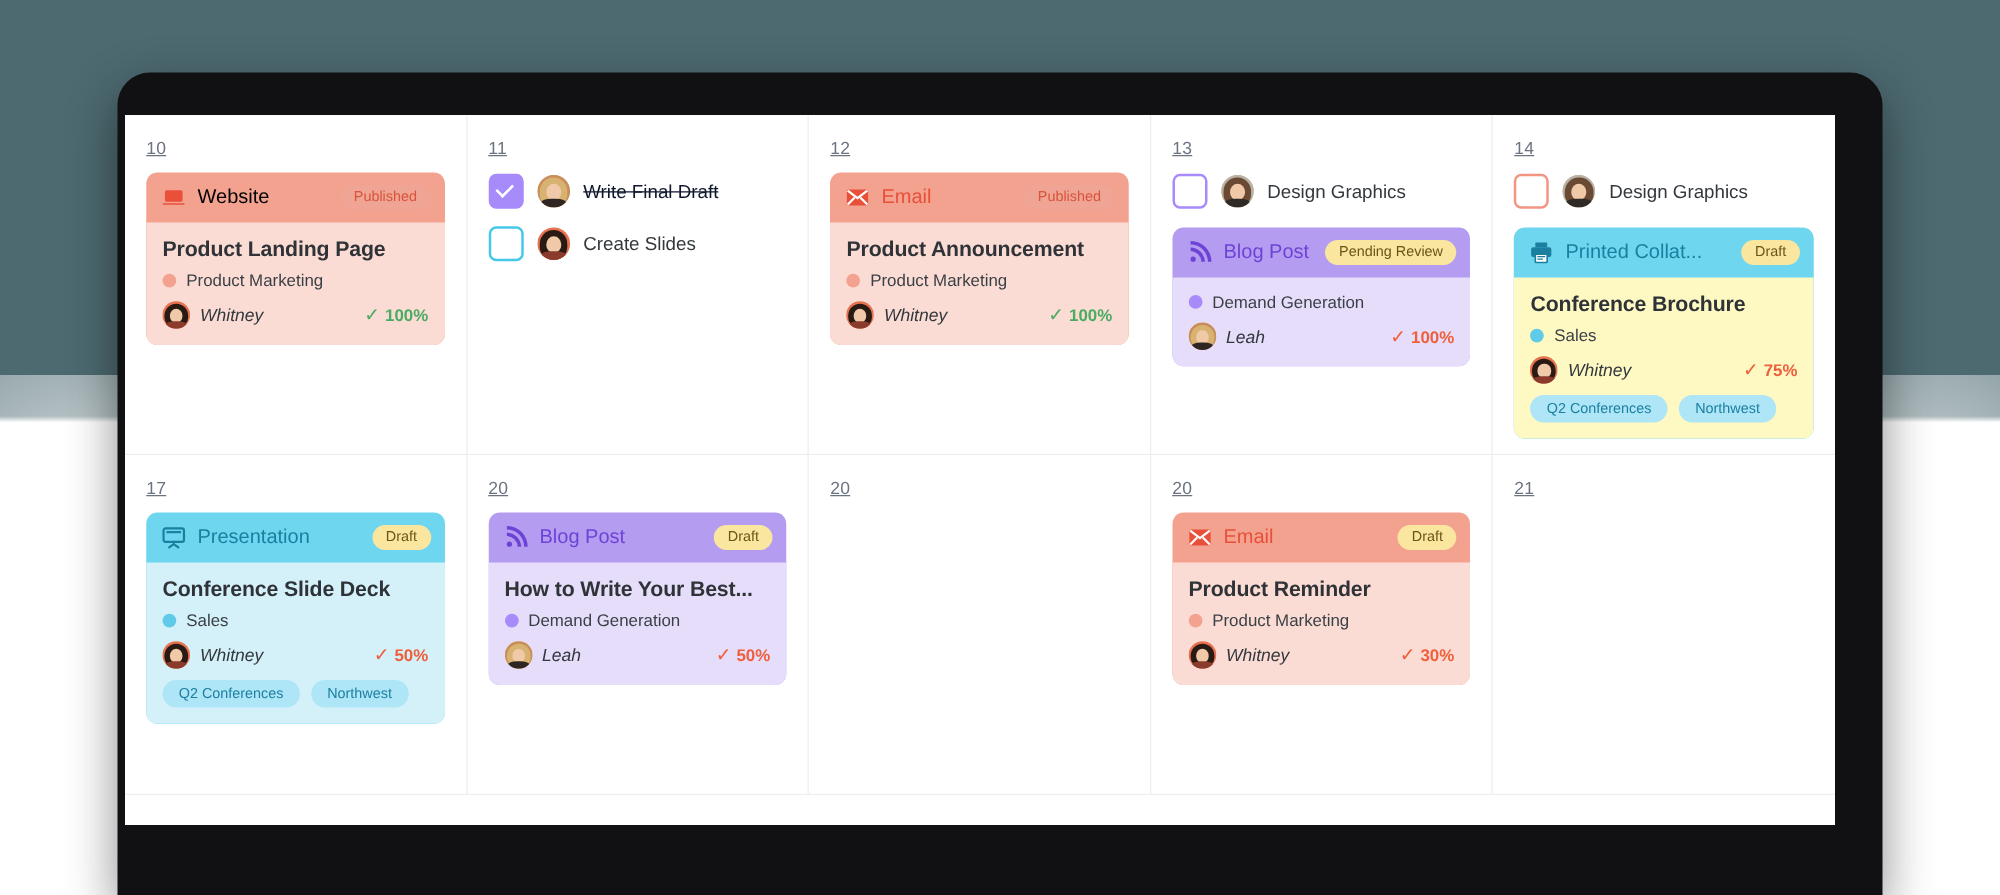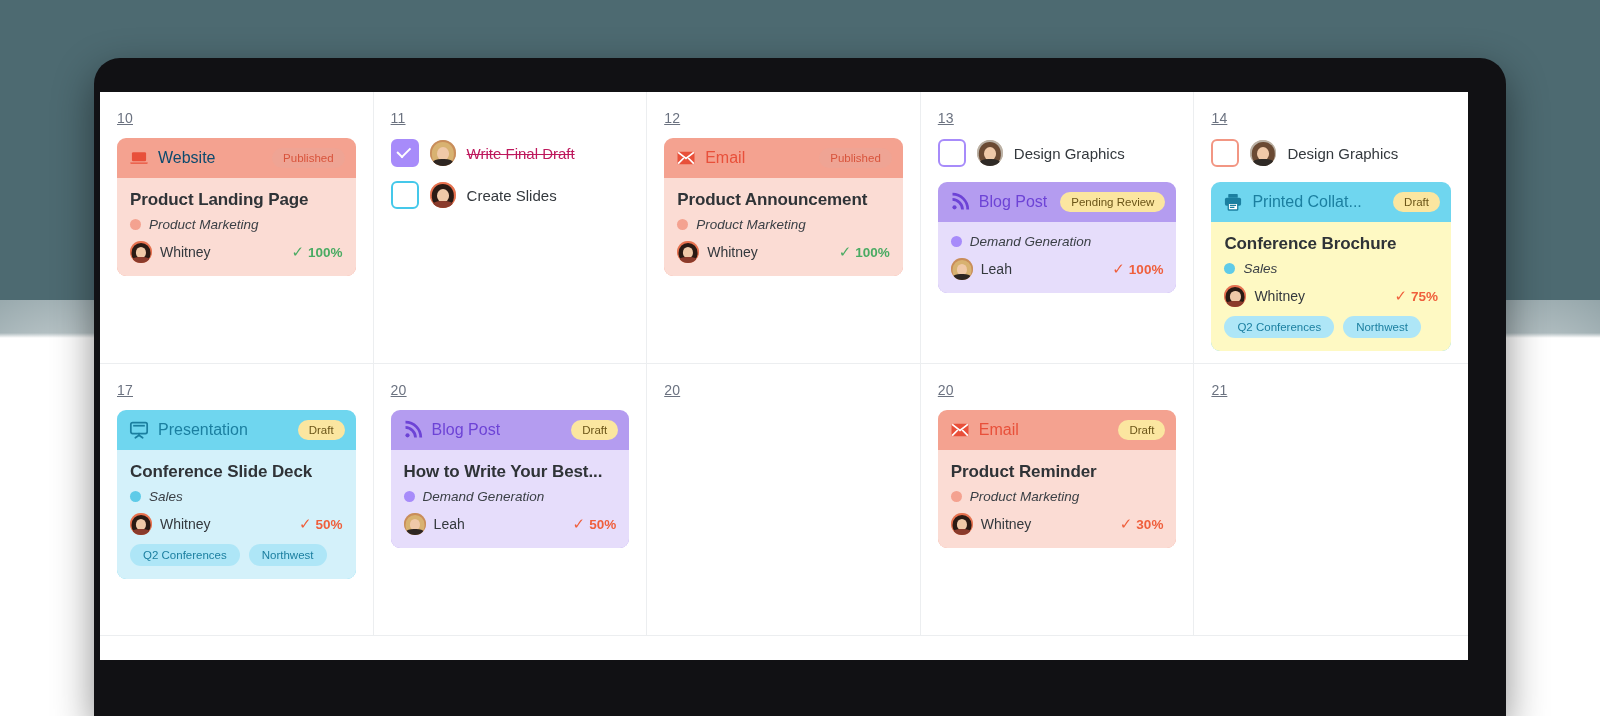--- a/index.html
+++ b/index.html
@@ -129,21 +129,21 @@
     background: #f0c9a8;
   }
   .avatar .a-body {
     position: absolute; left: 50%; bottom: 0;
     width: 78%; height: 28%;
     transform: translateX(-50%);
     border-radius: 42% 42% 0 0;
   }
 
   .task-label { font-size: 15px; color: #33383d; }
-  .task-label.done { color: #be185d; text-decoration: line-through; }
+  .task-label.done { color: #0f172a; text-decoration: line-through; }
 
   
   .card {
     border-radius: 9px;
     overflow: hidden;
     width: 100%;
   }
   .card-header {
     display: flex; align-items: center; justify-content: space-between;
     padding: 9px 11px 9px 12px;
@@ -168,25 +168,25 @@
   .card-title {
     font-size: 17px;
     font-weight: 700;
     color: #2f3337;
     letter-spacing: -.1px;
     margin-bottom: 7px;
     white-space: nowrap; overflow: hidden; text-overflow: ellipsis;
   }
   .campaign-row { display: flex; align-items: center; gap: 8px; margin-bottom: 9px; }
   .campaign-dot { width: 11px; height: 11px; border-radius: 50%; flex: 0 0 auto; }
-  .campaign-name { font-size: 13.5px; color: #3b4046; font-style: italic; }
+  .campaign-name { font-size: 13.5px; color: #3b4046; }
 
   .meta-row { display: flex; align-items: center; justify-content: space-between; }
   .owner { display: flex; align-items: center; gap: 8px; }
-  .owner-name { font-size: 14px; color: #33383d; }
+  .owner-name { font-size: 14px; color: #33383d; font-style: italic; }
   .progress { font-size: 13.5px; font-weight: 600; display: flex; align-items: center; gap: 4px; }
   .check-glyph { font-size: 15px; font-weight: 400; }
 
   .tag-row { display: flex; gap: 9px; margin-top: 9px; }
   .tag {
     border-radius: 999px;
     padding: 5px 13px;
     font-size: 11.5px;
     white-space: nowrap;
   }
@@ -203,21 +203,21 @@
   <div class="cal-grid" id="cal-grid">
       <div class="day-cell">
         <div class="day-number">10</div>
         <div class="card" style="background:#f4a290">
           <div class="card-header">
             <span class="card-header-left">
               <svg class="type-icon" viewBox="0 0 24 24">
                 <rect x="3.5" y="5" width="17" height="11" rx="1.6" fill="#e8503a"></rect>
                 <path d="M1.5 17.4h21c0 1-.5 1.6-1.4 1.6H2.9c-.9 0-1.4-.6-1.4-1.6z" fill="#e8503a"></path>
               </svg>
-              <span class="card-type" style="color:#0c4a6e">Website</span>
+              <span class="card-type" style="color:#000000">Website</span>
             </span>
             <span class="badge" style="background:#efa494;color:#d8543c;">Published</span>
           </div>
           <div class="card-body" style="background:#fbdcd4">
             <div class="card-title">Product Landing Page</div>
             <div class="campaign-row">
               <span class="campaign-dot" style="background:#f4a290"></span>
               <span class="campaign-name">Product Marketing</span>
             </div>
             <div class="meta-row">

